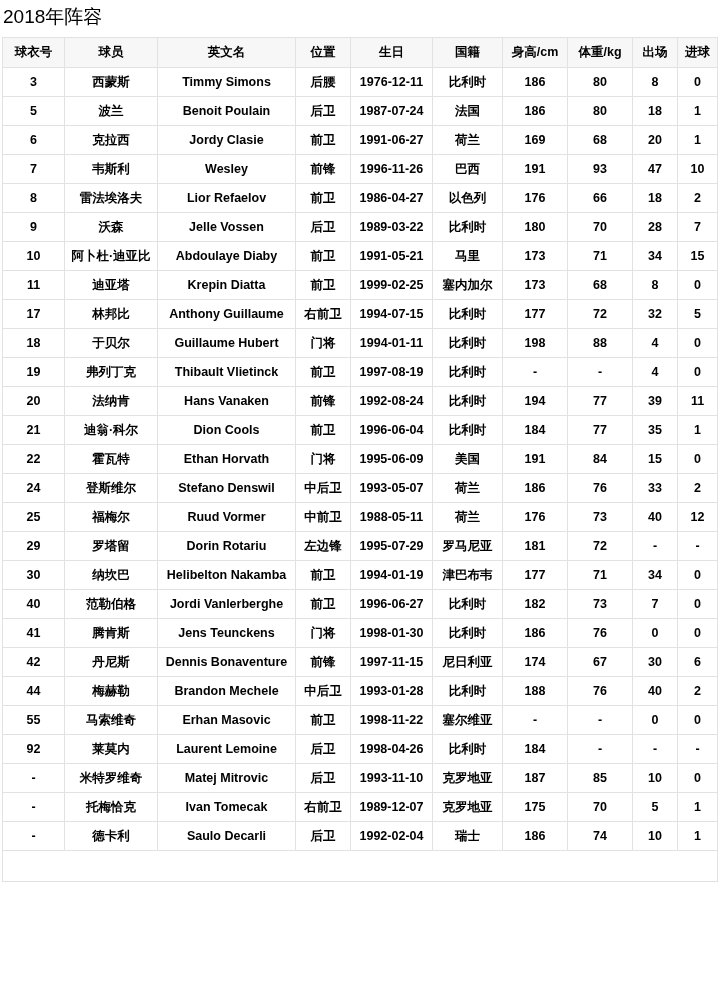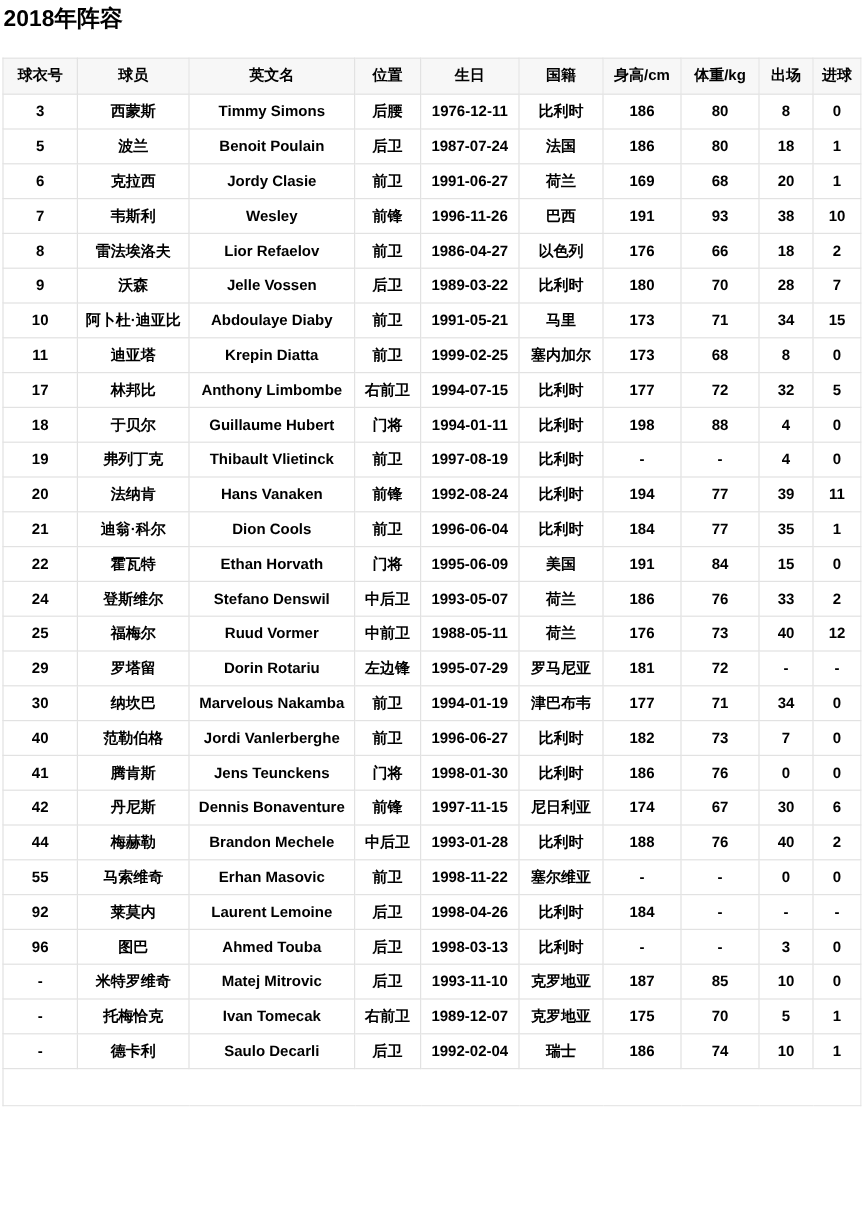--- a/index.html
+++ b/index.html
@@ -8,23 +8,23 @@
     background: #ffffff;
     font-family: "Liberation Sans", "DejaVu Sans", sans-serif;
   }
   .page {
     width: 718px;
     box-sizing: border-box;
     padding: 0 1px;
   }
   .page-title {
     font-size: 19px;
-    font-weight: bold;
+    font-weight: normal;
     color: #000000;
-    margin: 6px 0 20px 2px;
+    margin: 6px 0 9px 2px;
     line-height: 22px;
   }
   table.squad-table {
     border-collapse: collapse;
     table-layout: fixed;
     width: 715px;
     margin-left: 1px;
   }
   table.squad-table th,
   table.squad-table td {
@@ -126,21 +126,21 @@
         </tr>
         <tr>
           <td>7</td>
           <td>韦斯利</td>
           <td>Wesley</td>
           <td>前锋</td>
           <td>1996-11-26</td>
           <td>巴西</td>
           <td>191</td>
           <td>93</td>
-          <td>38</td>
+          <td>47</td>
           <td>10</td>
         </tr>
         <tr>
           <td>8</td>
           <td>雷法埃洛夫</td>
           <td>Lior Refaelov</td>
           <td>前卫</td>
           <td>1986-04-27</td>
           <td>以色列</td>
           <td>176</td>
@@ -180,21 +180,21 @@
           <td>1999-02-25</td>
           <td>塞内加尔</td>
           <td>173</td>
           <td>68</td>
           <td>8</td>
           <td>0</td>
         </tr>
         <tr>
           <td>17</td>
           <td>林邦比</td>
-          <td>Anthony Limbombe</td>
+          <td>Anthony Guillaume</td>
           <td>右前卫</td>
           <td>1994-07-15</td>
           <td>比利时</td>
           <td>177</td>
           <td>72</td>
           <td>32</td>
           <td>5</td>
         </tr>
         <tr>
           <td>18</td>
@@ -288,21 +288,21 @@
           <td>1995-07-29</td>
           <td>罗马尼亚</td>
           <td>181</td>
           <td>72</td>
           <td>-</td>
           <td>-</td>
         </tr>
         <tr>
           <td>30</td>
           <td>纳坎巴</td>
-          <td>Marvelous Nakamba</td>
+          <td>Helibelton Nakamba</td>
           <td>前卫</td>
           <td>1994-01-19</td>
           <td>津巴布韦</td>
           <td>177</td>
           <td>71</td>
           <td>34</td>
           <td>0</td>
         </tr>
         <tr>
           <td>40</td>
@@ -370,32 +370,20 @@
           <td>Laurent Lemoine</td>
           <td>后卫</td>
           <td>1998-04-26</td>
           <td>比利时</td>
           <td>184</td>
           <td>-</td>
           <td>-</td>
           <td>-</td>
         </tr>
         <tr>
-          <td>96</td>
-          <td>图巴</td>
-          <td>Ahmed Touba</td>
-          <td>后卫</td>
-          <td>1998-03-13</td>
-          <td>比利时</td>
-          <td>-</td>
-          <td>-</td>
-          <td>3</td>
-          <td>0</td>
-        </tr>
-        <tr>
           <td>-</td>
           <td>米特罗维奇</td>
           <td>Matej Mitrovic</td>
           <td>后卫</td>
           <td>1993-11-10</td>
           <td>克罗地亚</td>
           <td>187</td>
           <td>85</td>
           <td>10</td>
           <td>0</td>

